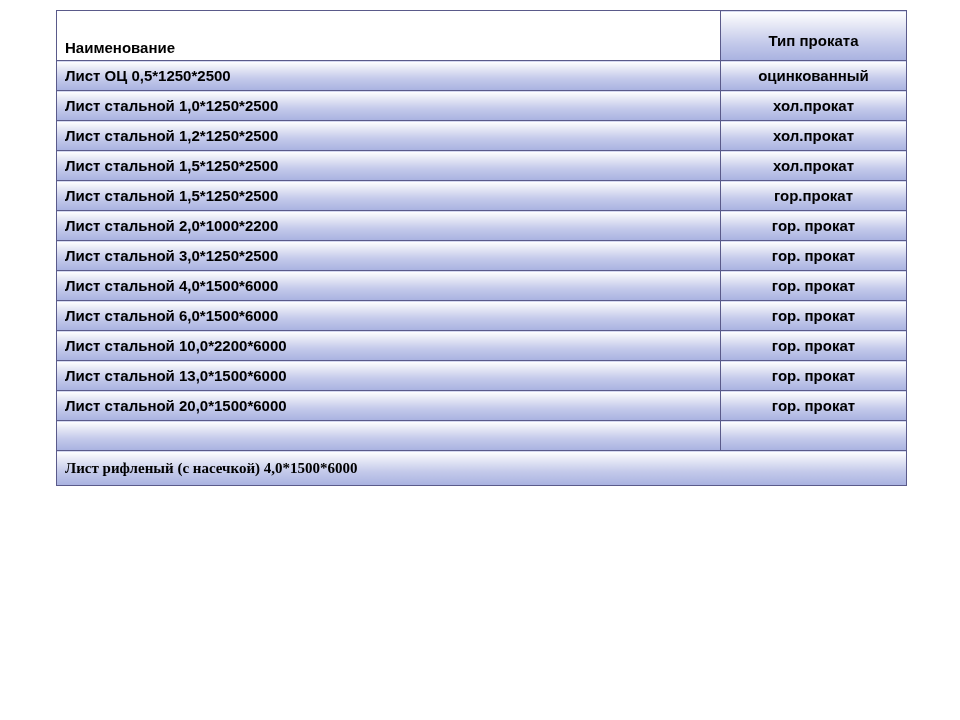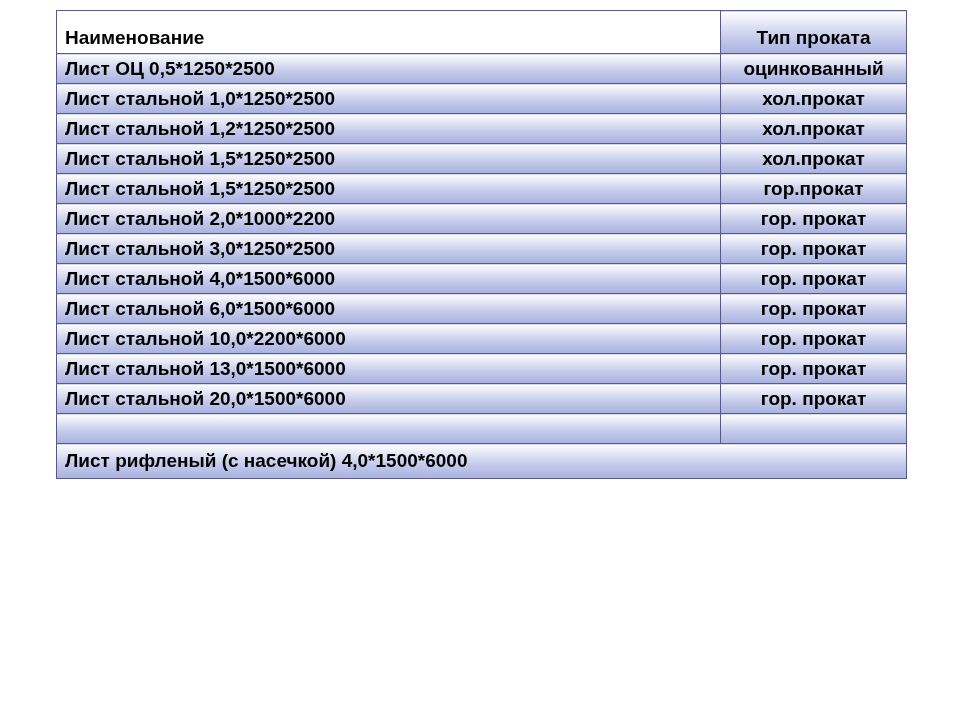--- a/index.html
+++ b/index.html
@@ -30,21 +30,21 @@
     width: 850px;
     table-layout: fixed;
   }
   table.price-table col.c-name { width: 664px; }
   table.price-table col.c-type { width: 186px; }
 
   table.price-table td {
     border: 1px solid #5a5a8a;
     height: 29px;
     padding: 0 8px;
-    font-size: 19px;
+    font-size: 15px;
     font-weight: bold;
     color: #000000;
     white-space: nowrap;
     overflow: hidden;
     background-image: linear-gradient(to bottom, #ffffff 0%, #e8eaf6 22%, #c3c9ea 60%, #a9b2e0 100%);
   }
   table.price-table tr.head-row td.name-cell {
     background: #ffffff;
     border: 1px solid #5a5a8a;
   }
@@ -59,24 +59,25 @@
   }
   tr.head-row td {
     height: 38px;
   }
   tr.head-row td.name-cell {
     vertical-align: bottom;
     padding-bottom: 4px;
   }
   tr.head-row td.type-cell {
     vertical-align: bottom;
-    padding-bottom: 4px;
+    padding-bottom: 11px;
   }
   tr.full-row td {
     height: 34px;
+    font-family: Liberation Serif, serif;
   }
   .spacer-row td {
     height: 6px;
     border: none;
     background: #ffffff;
     padding: 0;
   }
 </style>
 </head>
 <body>

